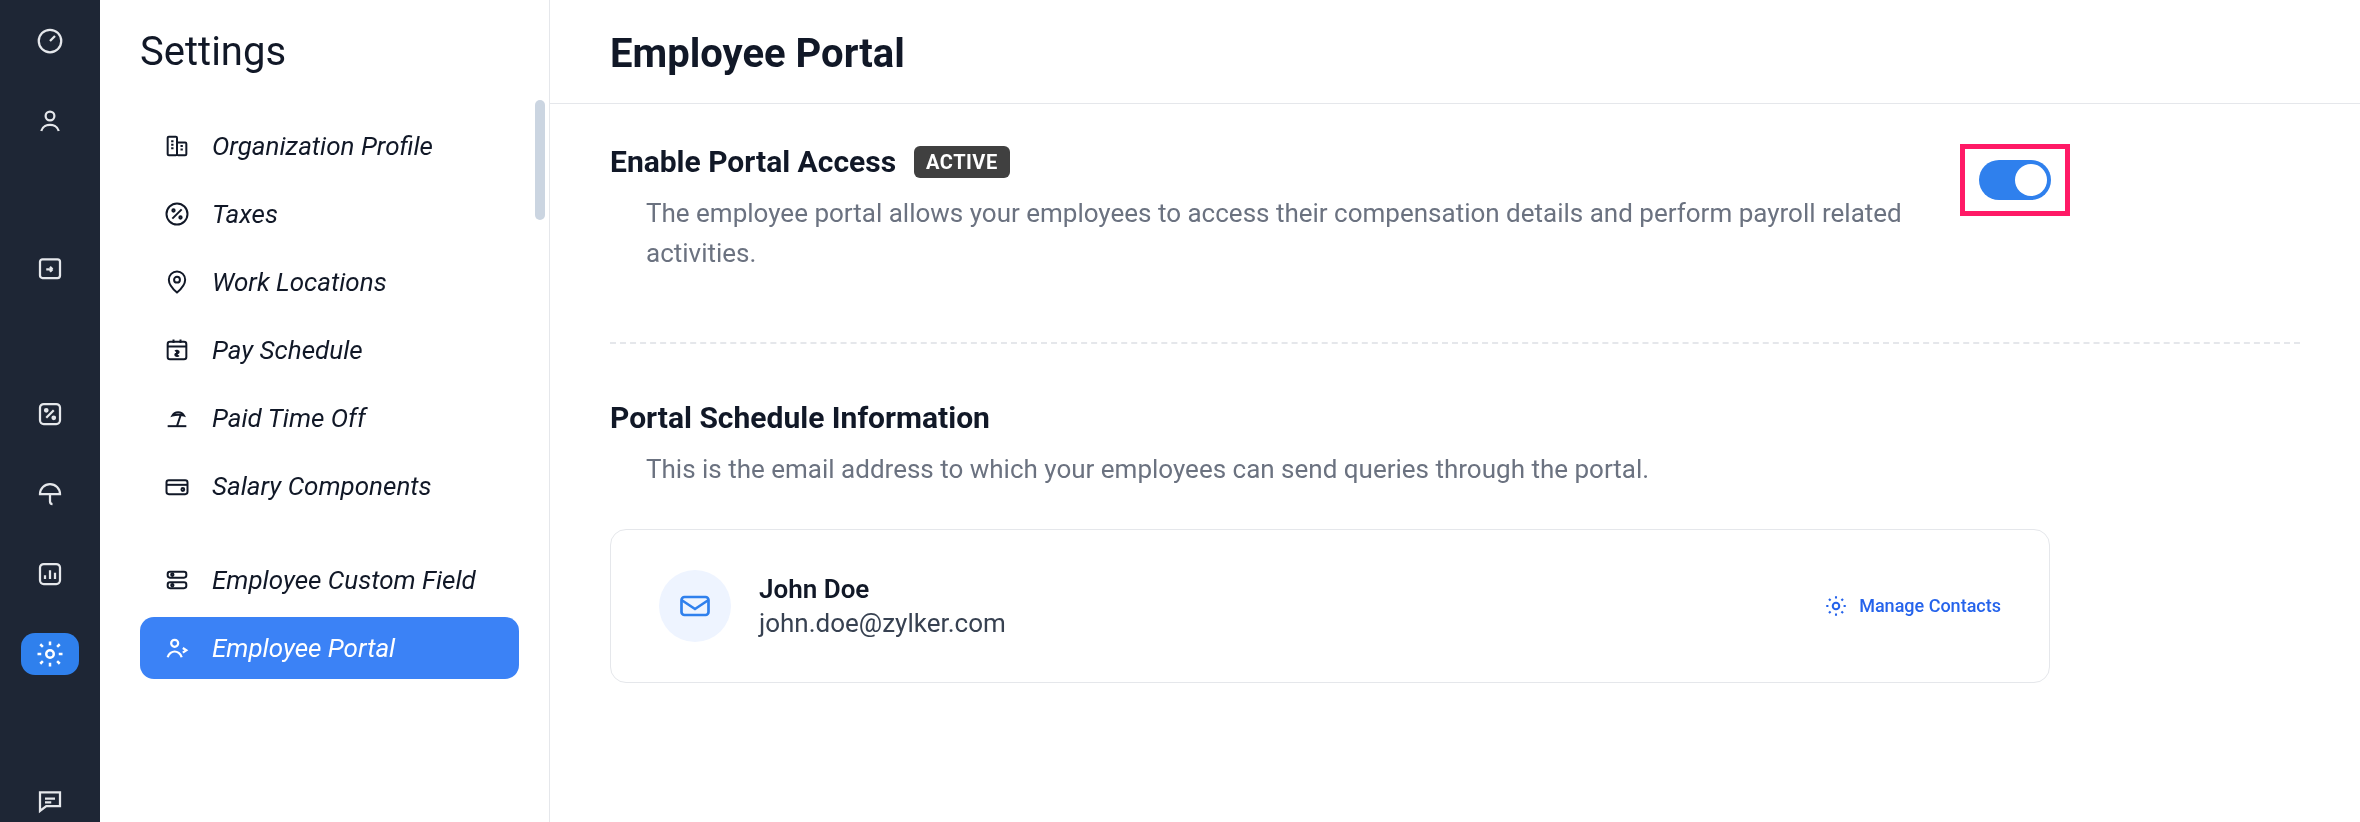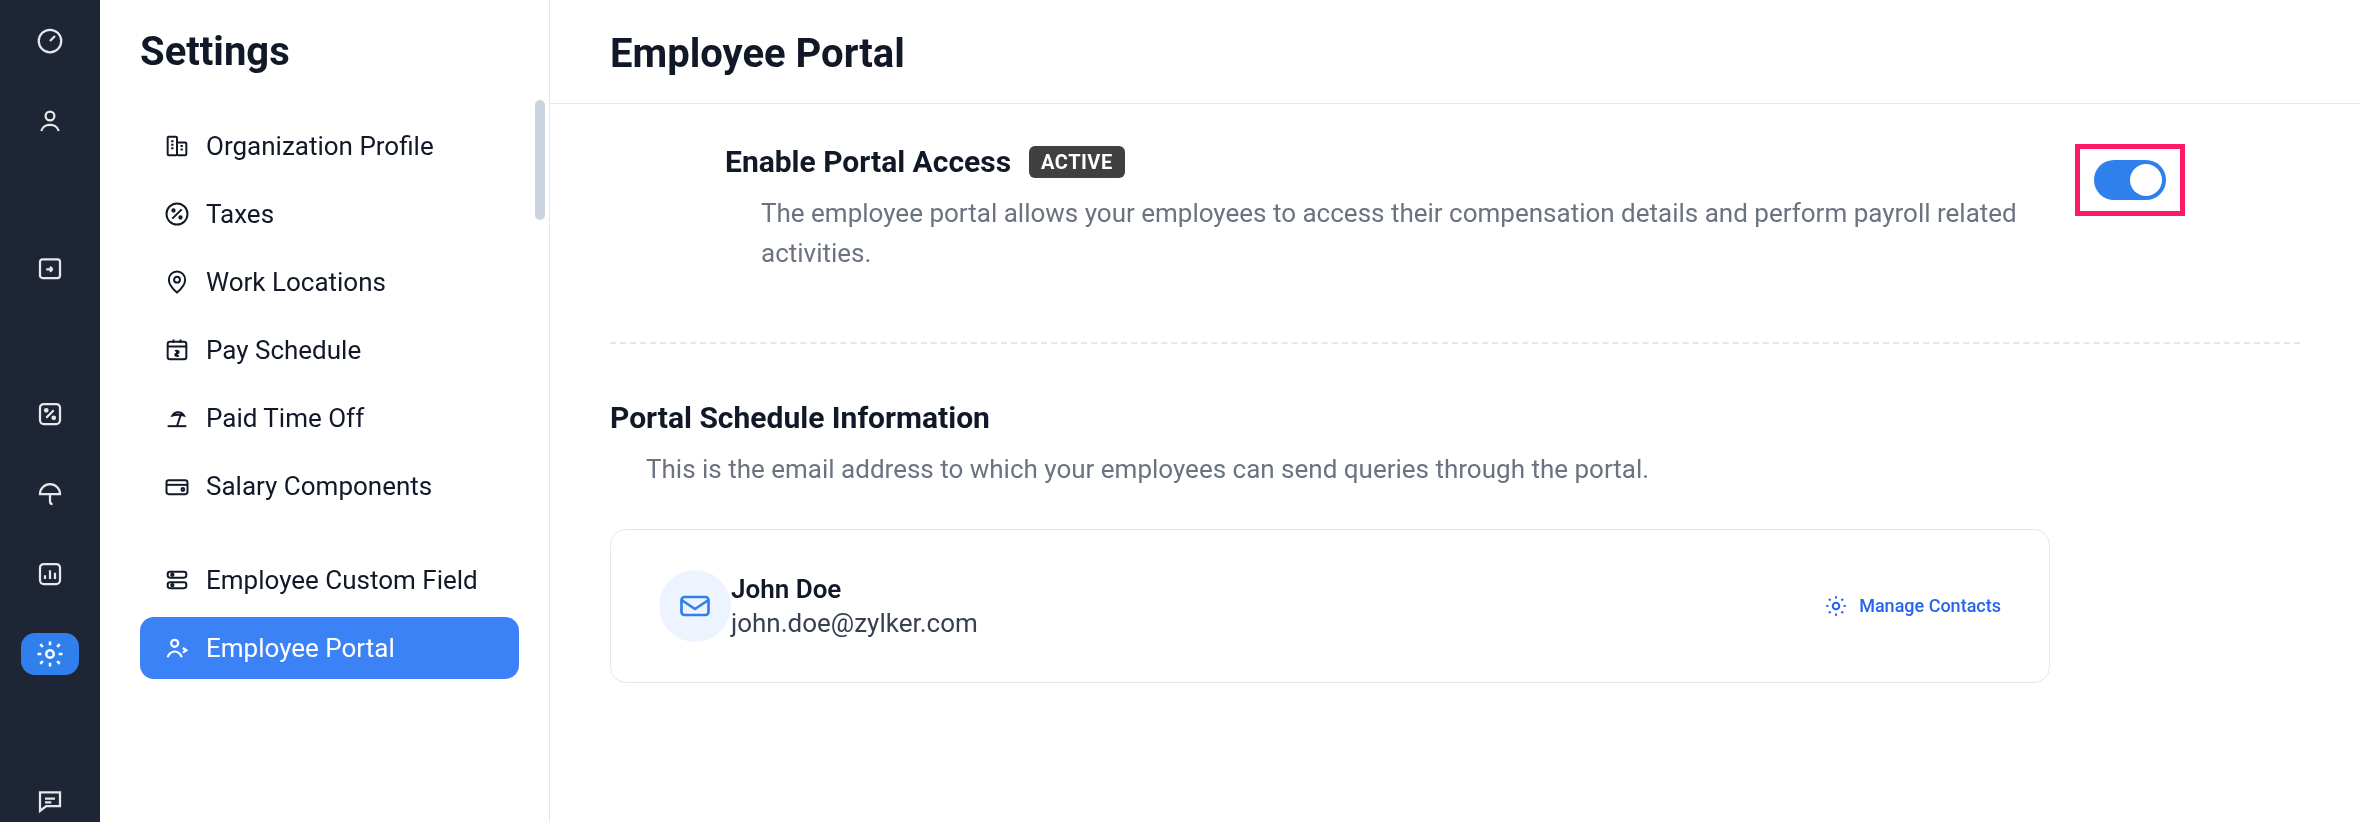--- a/index.html
+++ b/index.html
@@ -43,35 +43,36 @@
 
   
   .settings-sidebar {
     width: 450px;
     border-right: 1px solid #e5e7eb;
     padding: 28px 30px 28px 40px;
     position: relative;
   }
   .settings-title {
     font-size: 40px;
-    font-weight: 700;
+    font-weight: 400;
     margin-bottom: 40px;
     color: #111827;
   }
   .settings-list { list-style: none; }
   .settings-list li {
     display: flex;
     align-items: center;
-    gap: 14px;
+    gap: 20px;
     padding: 16px 22px;
     border-radius: 14px;
     cursor: pointer;
     font-size: 26px;
     color: #111827;
     margin-bottom: 6px;
+    font-style: italic;
   }
   .settings-list li.active {
     background: #3b82f6;
     color: #fff;
   }
   .settings-list li.spacer { height: 20px; padding: 0; cursor: default; }
   .settings-list li .s-icon {
     width: 30px; height: 30px; display:flex; align-items:center; justify-content:center;
     color: inherit;
   }
@@ -102,21 +103,21 @@
     color: #111827;
   }
   .page-body {
     padding: 40px 60px;
     flex: 1;
   }
 
   .section-row {
     display: flex;
     align-items: flex-start;
-    justify-content: center;
+    justify-content: flex-start;
   }
   .section-left { max-width: 1350px; }
   .section-heading-line {
     display: flex;
     align-items: center;
     gap: 18px;
     margin-bottom: 14px;
   }
   .section-heading {
     font-size: 30px;
@@ -174,21 +175,21 @@
   .contact-card {
     margin-top: 40px;
     border: 1px solid #e5e7eb;
     border-radius: 16px;
     padding: 40px 48px;
     display: flex;
     align-items: center;
     justify-content: space-between;
     max-width: 1440px;
   }
-  .contact-left { display: flex; align-items: center; }
+  .contact-left { display: flex; align-items: center; gap: 28px; }
   .contact-avatar {
     width: 72px; height: 72px; border-radius: 50%;
     background: #eef4ff;
     display: flex; align-items: center; justify-content: center;
     color: #2f80ed;
   }
   .contact-avatar svg { width: 36px; height: 36px; }
   .contact-text { display: flex; flex-direction: column; gap: 4px; }
   .contact-name { font-size: 26px; font-weight: 600; color: #111827; }
   .contact-email { font-size: 26px; color: #374151; }

